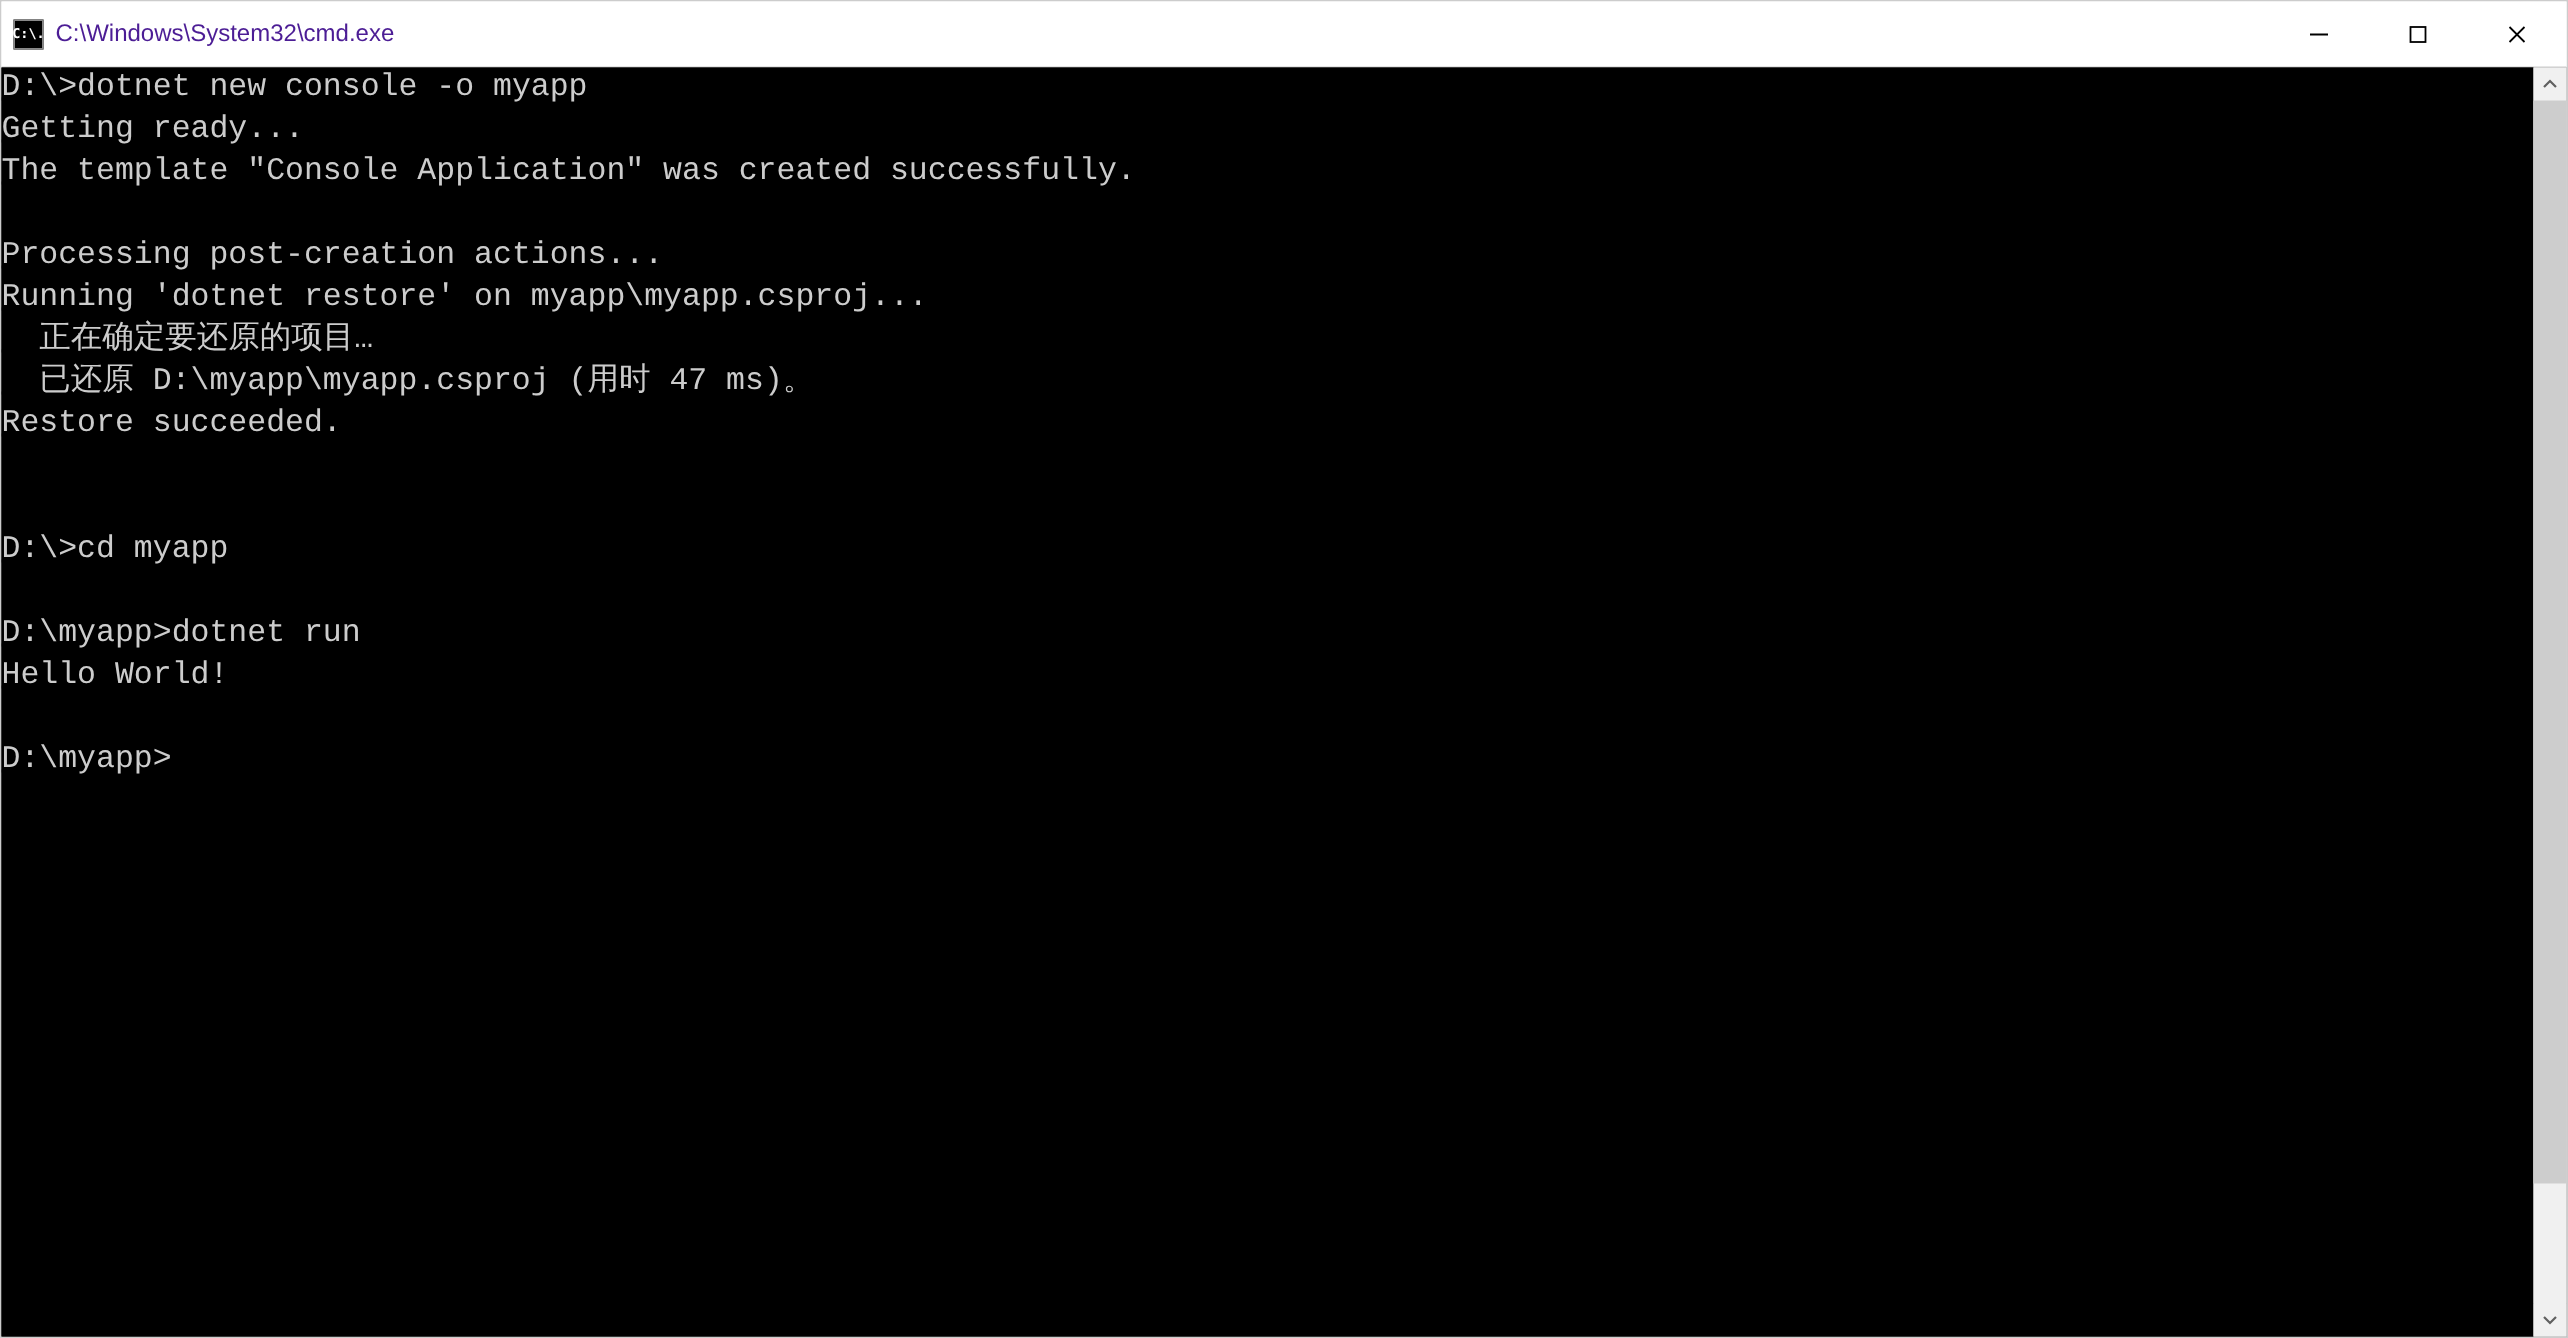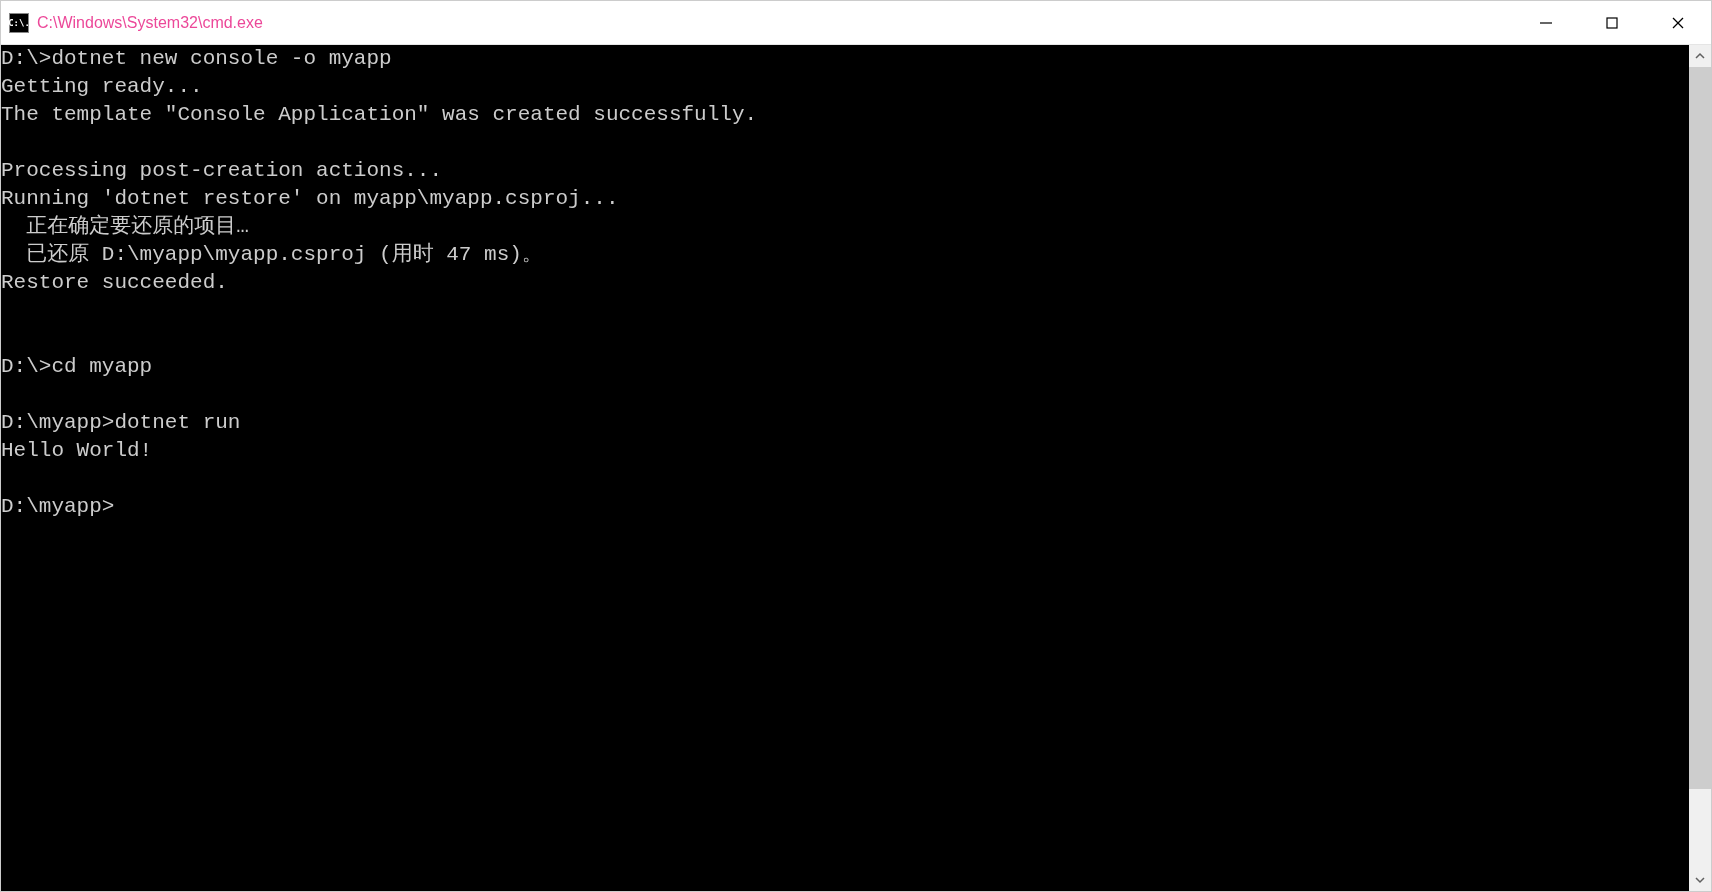--- a/index.html
+++ b/index.html
@@ -38,21 +38,21 @@
       font-size: 9px;
       font-weight: bold;
       display: flex;
       align-items: center;
       justify-content: center;
       border: 1px solid #888;
       font-family: monospace;
     }
     .titlebar-title {
       font-size: 16px;
-      color: #ec4899;
+      color: #4c1d95;
       flex: 1;
     }
     .titlebar-controls {
       display: flex;
       height: 100%;
     }
     .titlebar-btn {
       width: 66px;
       height: 100%;
       display: flex;

